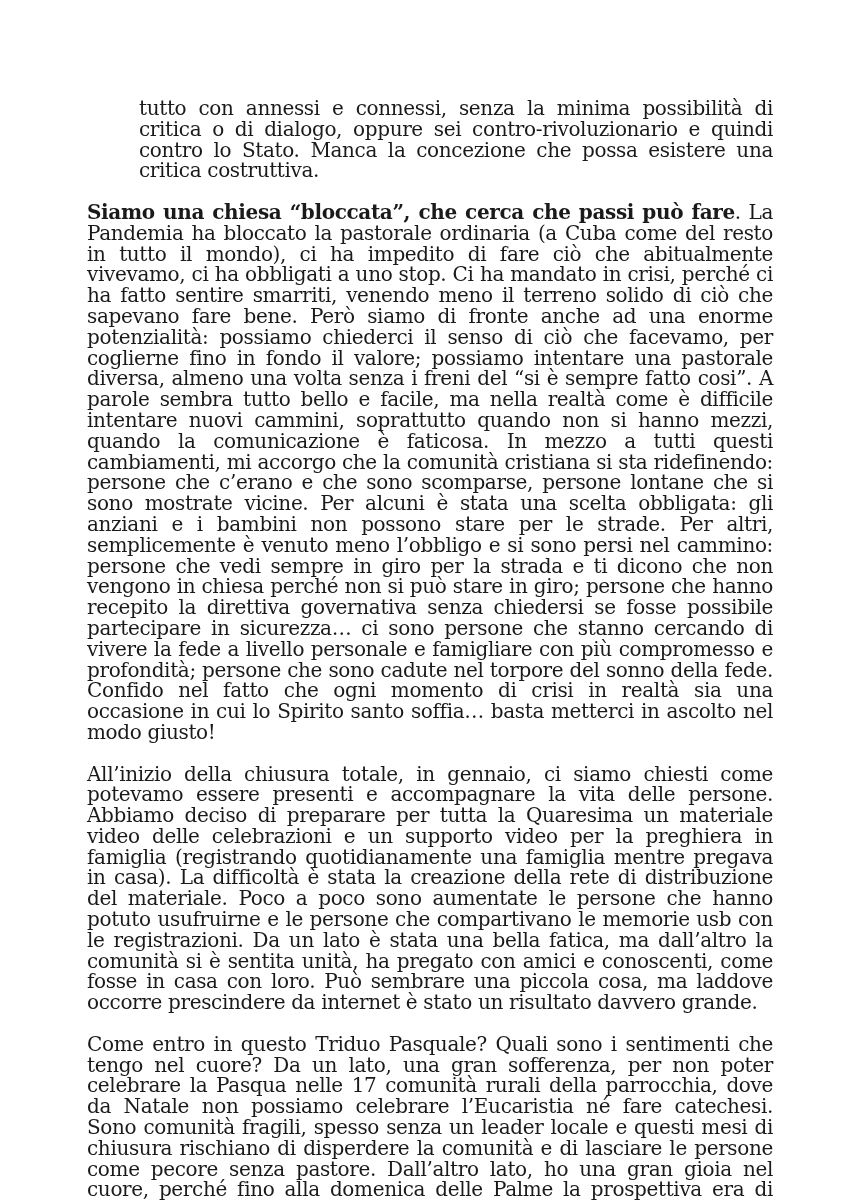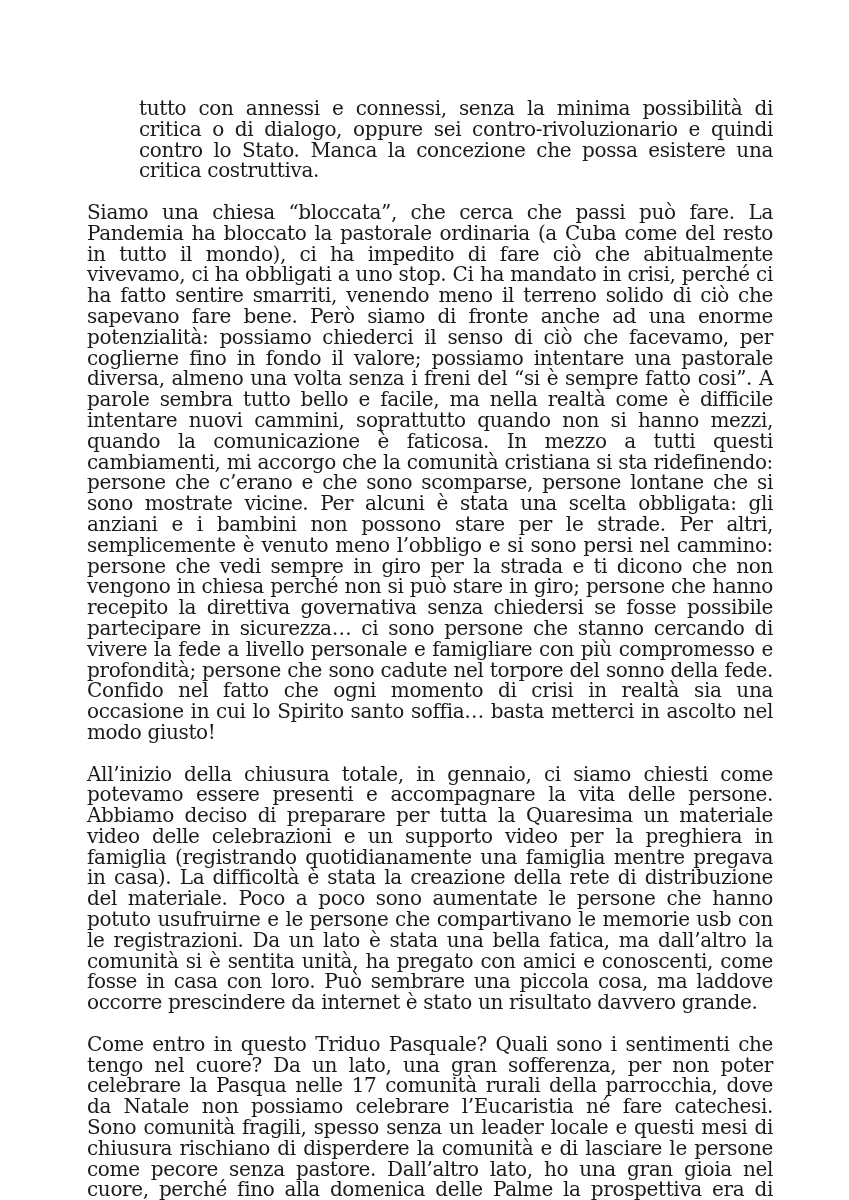--- a/index.html
+++ b/index.html
@@ -5,21 +5,21 @@
     html, body { margin: 0; padding: 0; background: #ffffff; }
     body { width: 849px; height: 1200px; position: relative; overflow: hidden; }
     .page {
       position: absolute; left: 87px; top: 98px; width: 686px;
       font-family: "DejaVu Serif", "Liberation Serif", serif;
       font-size: 20px; line-height: 20.8px; color: #1a1a1a;
       letter-spacing: -0.35px;
     }
     .para { margin: 0 0 20.8px 0; text-align: justify; }
     .indent { margin-left: 52px; }
-    .bold { font-weight: normal; }
+    .bold { font-weight: bold; }
     .ital { }
     .sig { text-align: right; margin: 0; }
     .closing { margin-bottom: 0; }
   </style>
 </head>
 <body>
 
 <div class="page">
   <p class="para indent">tutto con annessi e connessi, senza la minima possibilità di critica o di dialogo, oppure sei contro-rivoluzionario e quindi contro lo Stato. Manca la concezione che possa esistere una critica costruttiva.</p>
 

